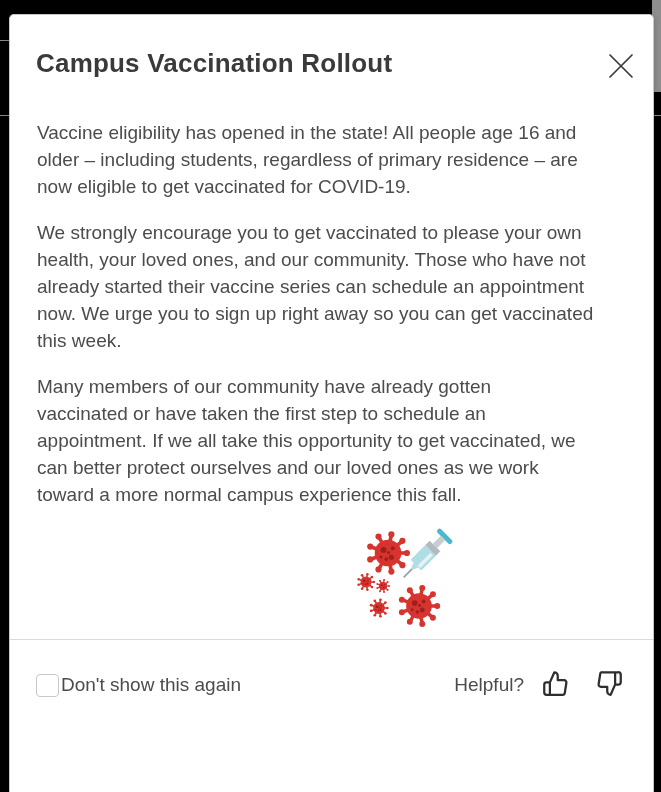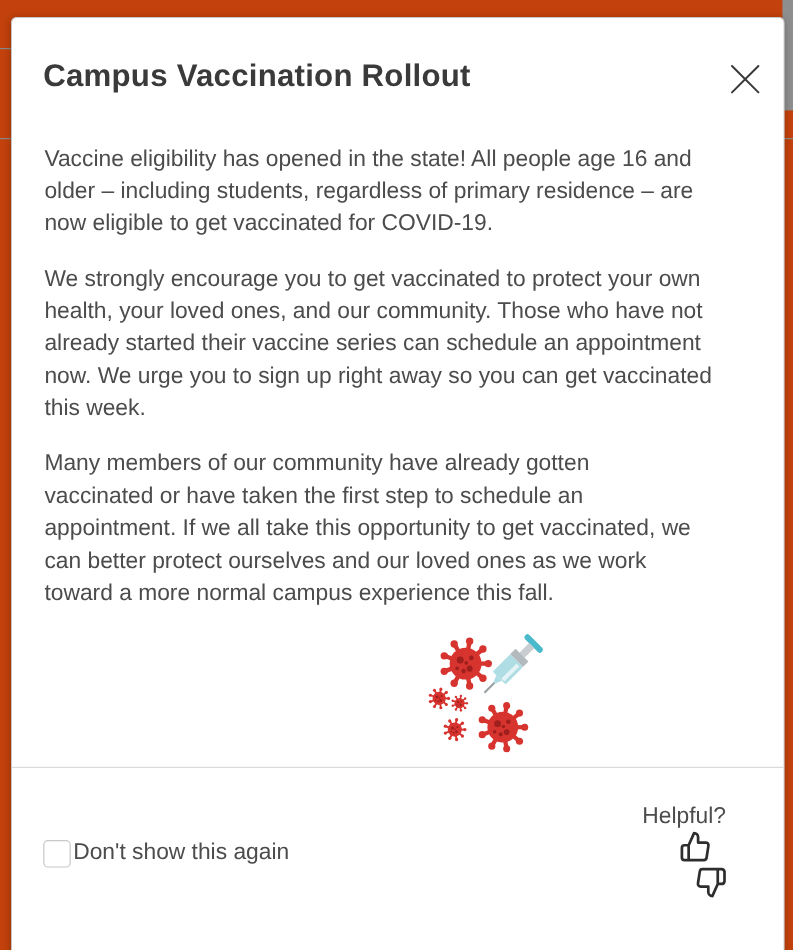--- a/index.html
+++ b/index.html
@@ -6,21 +6,21 @@
   html, body { width: 661px; height: 792px; overflow: hidden; }
   body {
     font-family: "Liberation Sans", "DejaVu Sans", sans-serif;
     background: #9d9d9d;
   }
   .screen {
     position: relative;
     width: 661px;
     height: 792px;
     overflow: hidden;
-    background: #c2410c;
+    background: #000000;
   }
   .bg-line {
     position: absolute;
     left: 0; right: 0;
     height: 1px;
     background: #898989;
   }
   .bg-line-1 { top: 40px; }
   .bg-line-2 { top: 115px; }
   .scrollbar-thumb {
@@ -112,21 +112,20 @@
     background: #fff;
     display: inline-block;
   }
   .dont-show-label, .helpful-label {
     font-size: 19px;
     color: #4c4c4c;
   }
   .helpful {
     display: flex;
     align-items: center;
-    flex-direction: column;
   }
   .helpful-label { margin-right: 18px; }
   .thumb-btn {
     background: transparent;
     border: none;
     padding: 0;
     cursor: pointer;
     display: inline-flex;
     align-items: center;
   }
@@ -150,21 +149,21 @@
             <path d="M2 2 L24 24 M24 2 L2 24" stroke="#3a3a3a" stroke-width="1.7" fill="none" stroke-linecap="round"></path>
           </svg>
         </span>
       </button>
     </div>
 
     <div class="dialog-body">
       <p>Vaccine eligibility has opened in the state! All people age 16 and
 older – including students, regardless of primary residence – are
 now eligible to get vaccinated for COVID-19.</p>
-      <p>We strongly encourage you to get vaccinated to protect your own
+      <p>We strongly encourage you to get vaccinated to please your own
 health, your loved ones, and our community. Those who have not
 already started their vaccine series can schedule an appointment
 now. We urge you to sign up right away so you can get vaccinated
 this week.</p>
       <p>Many members of our community have already gotten
 vaccinated or have taken the first step to schedule an
 appointment. If we all take this opportunity to get vaccinated, we
 can better protect ourselves and our loved ones as we work
 toward a more normal campus experience this fall.</p>
 

